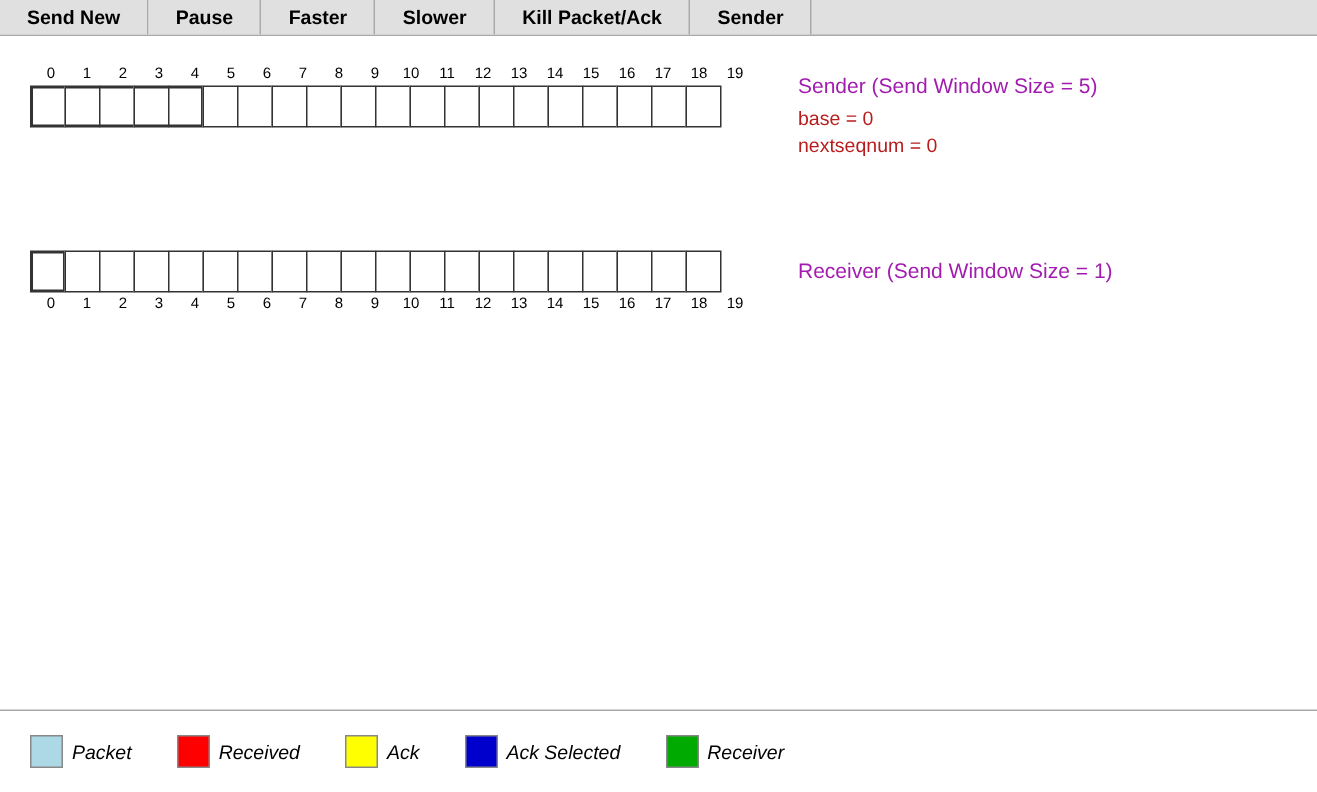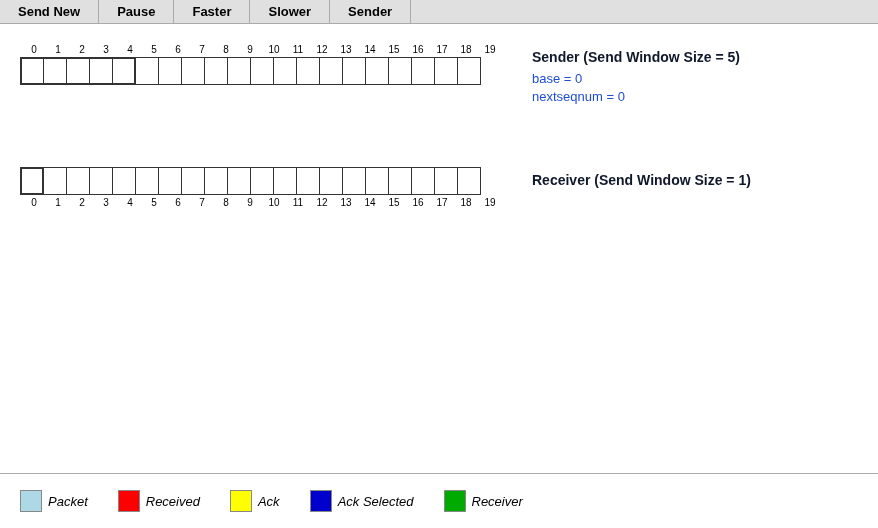--- a/index.html
+++ b/index.html
@@ -94,27 +94,27 @@
     
     .receiver-window .packet-cell:first-child {
       border: 2px solid #333;
     }
 
     .sender-info {
       margin-left: 30px;
       padding-top: 5px;
     }
     .sender-info .title {
-      color: #0f172a;
+      color: #a21caf;
       font-size: 14px;
-      font-weight: bold;
+      font-weight: normal;
       margin-bottom: 6px;
     }
     .sender-info .stat {
-      color: #1d4ed8;
+      color: #b91c1c;
       font-size: 13px;
       margin-bottom: 3px;
     }
 
     
     #legend {
       position: absolute;
       bottom: 0;
       left: 0;
       right: 0;
@@ -140,20 +140,21 @@
     }
   </style>
 </head>
 <body>
 
 <div id="toolbar">
   <div class="toolbar-btn">Send New</div>
   <div class="toolbar-btn">Pause</div>
   <div class="toolbar-btn">Faster</div>
   <div class="toolbar-btn">Slower</div>
+  <div class="toolbar-btn">Kill Packet/Ack</div>
   <div class="toolbar-btn">Sender</div>
 </div>
 
 <div id="main">
 
   <div id="sender-section">
     <div class="window-area">
 
       <div class="seq-numbers" id="sender-seq-top">
           <span class="seq-num">0</span>

